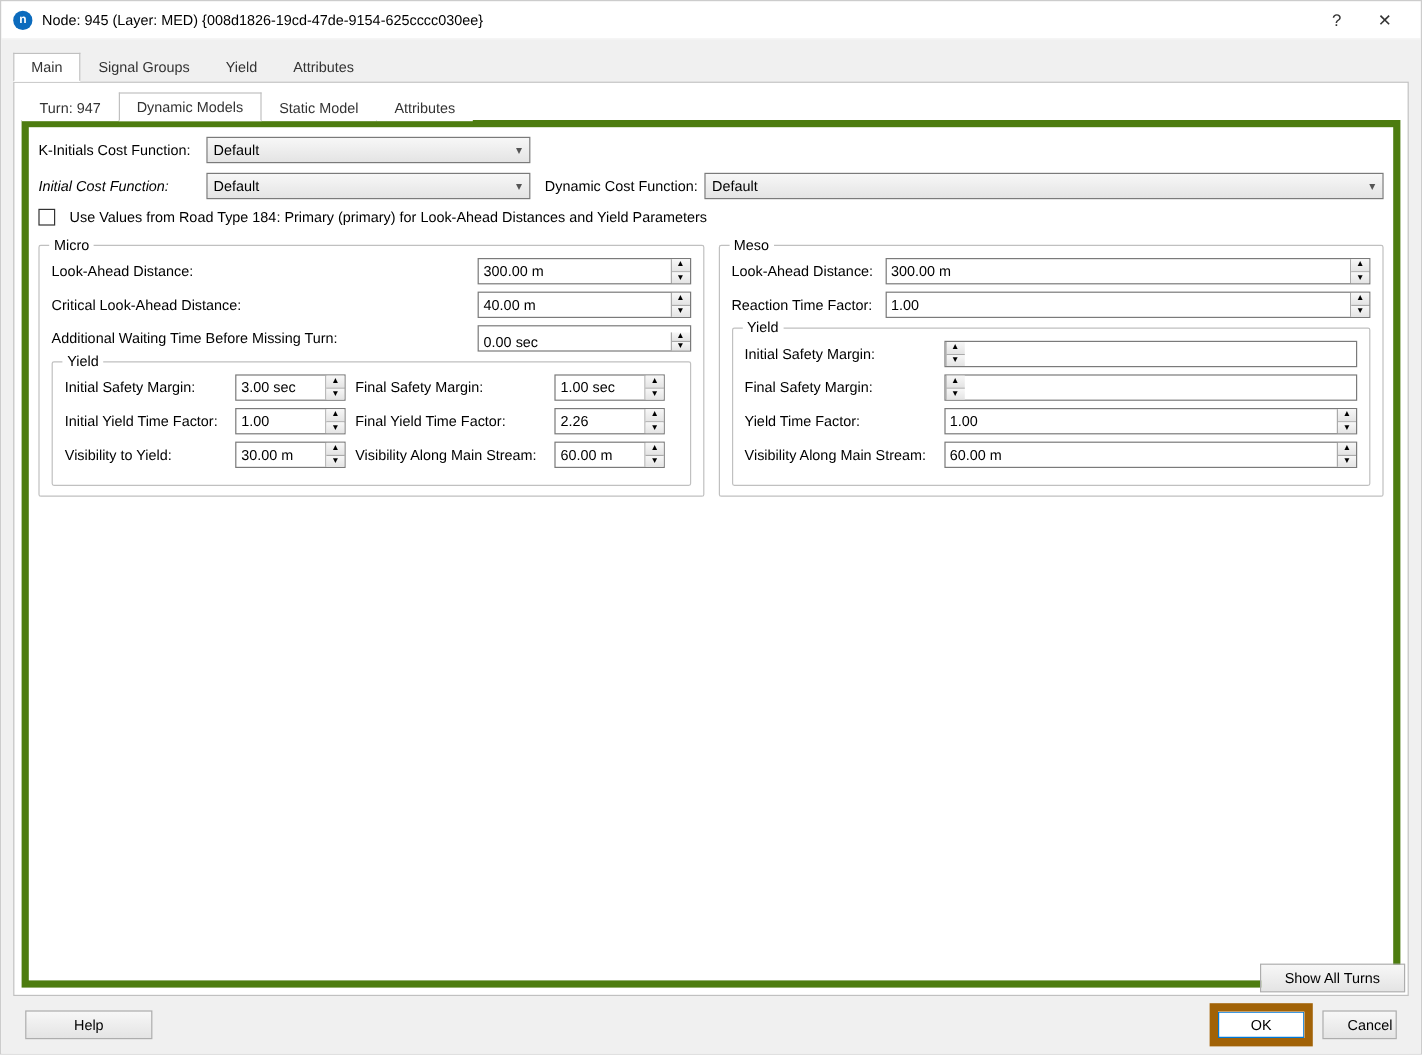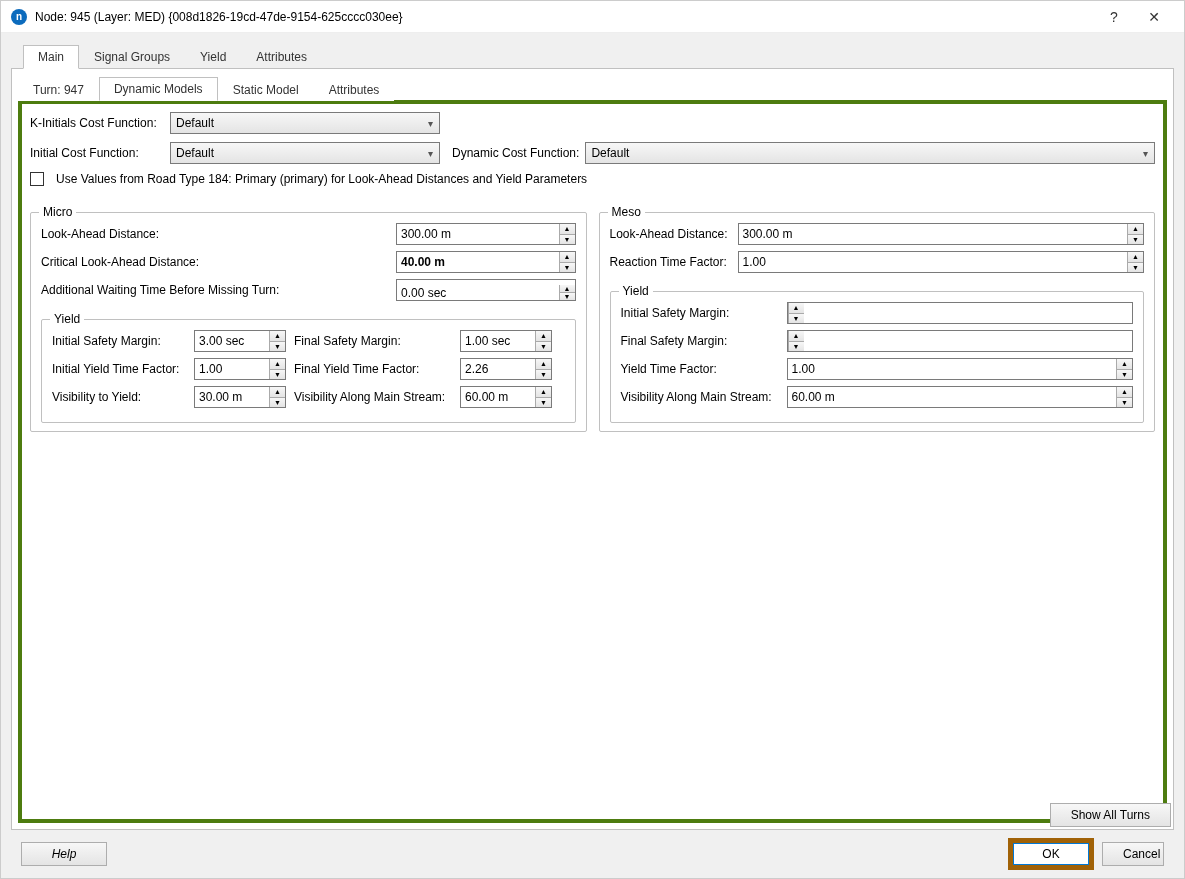--- a/index.html
+++ b/index.html
@@ -7,65 +7,65 @@
 
 .window { width: 1185px; height: 879px; background: #fff; display: flex; flex-direction: column; border: 1px solid #ccc; }
 
 .titlebar { height: 32px; display: flex; align-items: center; padding: 0 10px; border-bottom: 1px solid #eee; }
 .titlebar .icon { width: 16px; height: 16px; border-radius: 50%; background: #0c6bbd; color: #fff; display: flex; align-items: center; justify-content: center; font-size: 10px; margin-right: 8px; font-weight: bold;}
 .titlebar .title { flex: 1; font-size: 12px; }
 .titlebar .ctrl { width: 40px; text-align: center; font-size: 14px; color: #333; cursor: default; }
 
 .body-area { flex: 1; background: #f0f0f0; padding: 10px 10px 0 10px; display: flex; flex-direction: column; }
 
-.tabstrip { display: flex; align-items: center; height: 25px; position: relative; margin-left: 12px; }
+.tabstrip { display: flex; align-items: flex-start; height: 25px; position: relative; }
 .tab { padding: 4px 14px; border: 1px solid transparent; border-bottom: none; background: #f0f0f0; color: #333; cursor: default; position: relative; top: 1px; }
 .tab.active { background: #fff; border: 1px solid #c0c0c0; border-bottom: 1px solid #fff; z-index: 2; }
 
 .tab-page { flex: 1; background: #fff; border: 1px solid #c0c0c0; padding: 6px 6px; display: flex; flex-direction: column; position: relative; }
 
 .inner-tabstrip { display: flex; align-items: flex-end; height: 25px; }
 .inner-tab { padding: 4px 14px; border: 1px solid transparent; border-bottom: none; background: #fff; color: #333; cursor: default; position: relative; top: 1px;}
 .inner-tab.active { background: #fff; border: 1px solid #c0c0c0; border-bottom: 1px solid #fff; z-index: 2; }
 
-.inner-page { border: 4px solid #4d7c0f; padding: 8px 8px; flex: 1; display: flex; flex-direction: column; gap: 4px; }
+.inner-page { border: 6px solid #4d7c0f; padding: 8px 8px; flex: 1; display: flex; flex-direction: column; gap: 4px; }
 
 .row { display: flex; align-items: center; gap: 6px; margin-bottom: 4px; }
 .label { white-space: nowrap; }
 
 .combo { display: flex; align-items: center; border: 1px solid #7a7a7a; background: linear-gradient(#f7f7f7,#e4e4e4); height: 22px; padding: 0 5px; position: relative; }
 .combo .arrow { position: absolute; right: 6px; font-size: 10px; color: #555; }
 
 .checkbox { width: 14px; height: 14px; border: 1px solid #333; background: #fff; display: inline-block; margin-right: 6px; flex-shrink:0;}
 
-.groupbox { border: 1px solid #c0c0c0; border-radius: 2px; padding: 10px 10px 8px 10px; position: relative; margin-top: 18px; }
+.groupbox { border: 1px solid #c0c0c0; border-radius: 2px; padding: 10px 10px 8px 10px; position: relative; margin-top: 8px; }
 .groupbox > .legend { position: absolute; top: -8px; left: 8px; background: #fff; padding: 0 4px; font-size: 12px; }
 
 .cols { display: flex; gap: 12px; align-items: flex-start; }
 .col { flex: 1; }
 
 .field-row { display: flex; align-items: center; margin-bottom: 6px; }
 .field-row .flabel { white-space: nowrap; }
 
 .spinbox { display: flex; align-items: stretch; border: 1px solid #7a7a7a; height: 22px; background: #fff; }
 .spinbox .val { flex: 1; padding: 0 4px; display: flex; align-items: center; }
 .spinbox .btns { width: 16px; border-left: 1px solid #aaa; display: flex; flex-direction: column; }
 .spinbox .btns div { flex: 1; display: flex; align-items: center; justify-content: center; font-size: 7px; background: linear-gradient(#f7f7f7,#e4e4e4); line-height: 1;}
 .spinbox .btns div:first-child { border-bottom: 1px solid #aaa; }
 
 .bottom-right { position: absolute; right: 2px; bottom: 2px; }
 .btn { border: 1px solid #adadad; background: linear-gradient(#f7f7f7,#e4e4e4); padding: 4px 20px; cursor: default; display: inline-block; text-align:center;}
-.btn.primary { border: 5px solid #a16207; background: #fff; box-shadow: 0 0 0 1px #0078d7 inset; }
+.btn.primary { border: 7px solid #a16207; background: #fff; box-shadow: 0 0 0 1px #0078d7 inset; }
 
 .footer { height: 48px; background: #f0f0f0; display: flex; align-items: center; padding: 0 10px; gap: 8px; }
 .footer .spacer { flex: 1; }
 
 
 #k-initials-label { width: 134px; }
-#initial-cf-label { width: 134px; }
+#initial-cf-label { width: 134px; font-style: italic; }
 .combo.w270 { width: 270px; }
 .combo.wlong { flex: 1; }
 
 .micro-grid .flabel.c1 { width: 355px; }
 .micro-yield-grid .flabel.c1 { width: 142px; }
 .micro-yield-grid .spinbox.c2 { width: 92px; }
 .micro-yield-grid .flabel.c3 { width: 166px; margin-left: 8px;}
 .micro-yield-grid .spinbox.c4 { width: 92px; }
 
 .meso-grid .flabel.c1 { width: 128px; }
@@ -143,21 +143,21 @@
                   <div class="spinbox" style="flex:1;">
                     <div class="val">300.00 m</div>
                     <div class="btns">
                         <div>▲</div>
                         <div>▼</div>
                       </div>
                   </div>
                 </div>
                 <div class="field-row">
                   <div class="flabel c1">Critical Look-Ahead Distance:</div>
-                  <div class="spinbox" style="flex:1;font-weight:bold;">
+                  <div class="spinbox" style="flex:1;">
                     <div class="val">40.00 m</div>
                     <div class="btns">
                         <div>▲</div>
                         <div>▼</div>
                       </div>
                   </div>
                 </div>
                 <div class="field-row">
                   <div class="flabel c1">Additional Waiting Time Before Missing Turn:</div>
                   <div class="spinbox" style="flex:1;align-items:flex-end;">
@@ -307,19 +307,19 @@
         </div>
 
       </div>
 
       <div class="bottom-right">
         <div class="btn">Show All Turns</div>
       </div>
     </div>
 
     <div class="footer">
-      <div class="btn" style="width:86px;font-style:italic;">Help</div>
+      <div class="btn" style="width:106px;">Help</div>
       <div class="spacer"></div>
       <div class="btn primary" style="width:86px;">OK</div>
       <div class="btn" style="width:62px;">Cancel</div>
     </div>
   </div>
 </div>
 
 </body></html>

